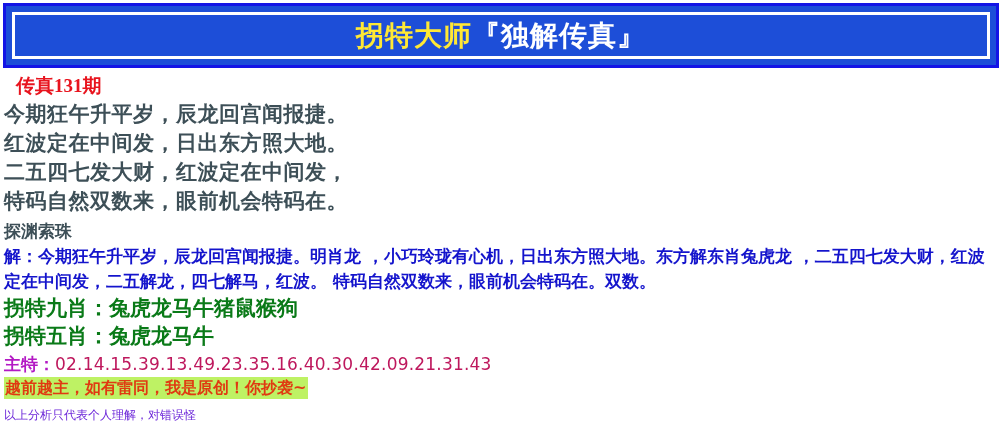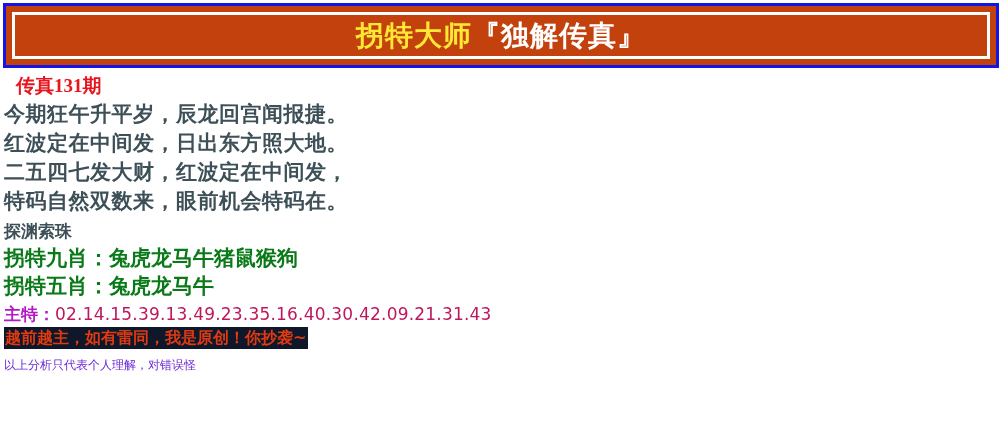--- a/index.html
+++ b/index.html
@@ -22,21 +22,21 @@
     background: #ffffff;
   }
 
   
   .banner {
     position: absolute;
     left: 3px;
     top: 3px;
     width: 996px;
     height: 65px;
-    background: #c2410c;
+    background: #1d4ed8;
     box-sizing: border-box;
     border: 3px solid #1414e6;
   }
   .banner-inner {
     position: absolute;
     left: 6px;
     top: 6px;
     right: 6px;
     bottom: 6px;
     border: 3px solid #ffffff;
@@ -127,21 +127,21 @@
     font-weight: normal;
     letter-spacing: 0.2px;
   }
 
   .warn-wrap {
     margin: 1px 0 0 0;
     line-height: 22px;
     white-space: nowrap;
   }
   .warn-line {
-    background: #0f172a;
+    background: #bef264;
     color: #e03a11;
     font-size: 16px;
     font-weight: bold;
     padding: 1px 2px 2px 1px;
     display: inline-block;
     line-height: 19px;
   }
 
   .disclaimer {
     color: #6d28d9;
@@ -168,20 +168,21 @@
 
     <p class="issue-line">传真131期</p>
 
     <p class="poem-line">今期狂午升平岁，辰龙回宫闻报捷。</p>
     <p class="poem-line">红波定在中间发，日出东方照大地。</p>
     <p class="poem-line">二五四七发大财，红波定在中间发，</p>
     <p class="poem-line">特码自然双数来，眼前机会特码在。</p>
 
     <p class="section-head">探渊索珠</p>
 
+    <p class="analysis">解：今期狂午升平岁，辰龙回宫闻报捷。明肖龙 ，小巧玲珑有心机，日出东方照大地。东方解东肖兔虎龙 ，二五四七发大财，红波定在中间发，二五解龙，四七解马，红波。 特码自然双数来，眼前机会特码在。双数。</p>
 
     <p class="zodiac-line">拐特九肖：兔虎龙马牛猪鼠猴狗</p>
     <p class="zodiac-line">拐特五肖：兔虎龙马牛</p>
 
     <p class="special-line">
       <span class="special-label">主特：</span><span class="special-nums">02.14.15.39.13.49.23.35.16.40.30.42.09.21.31.43</span>
     </p>
 
     <div class="warn-wrap">
       <span class="warn-line">越前越主，如有雷同，我是原创！你抄袭~</span>

